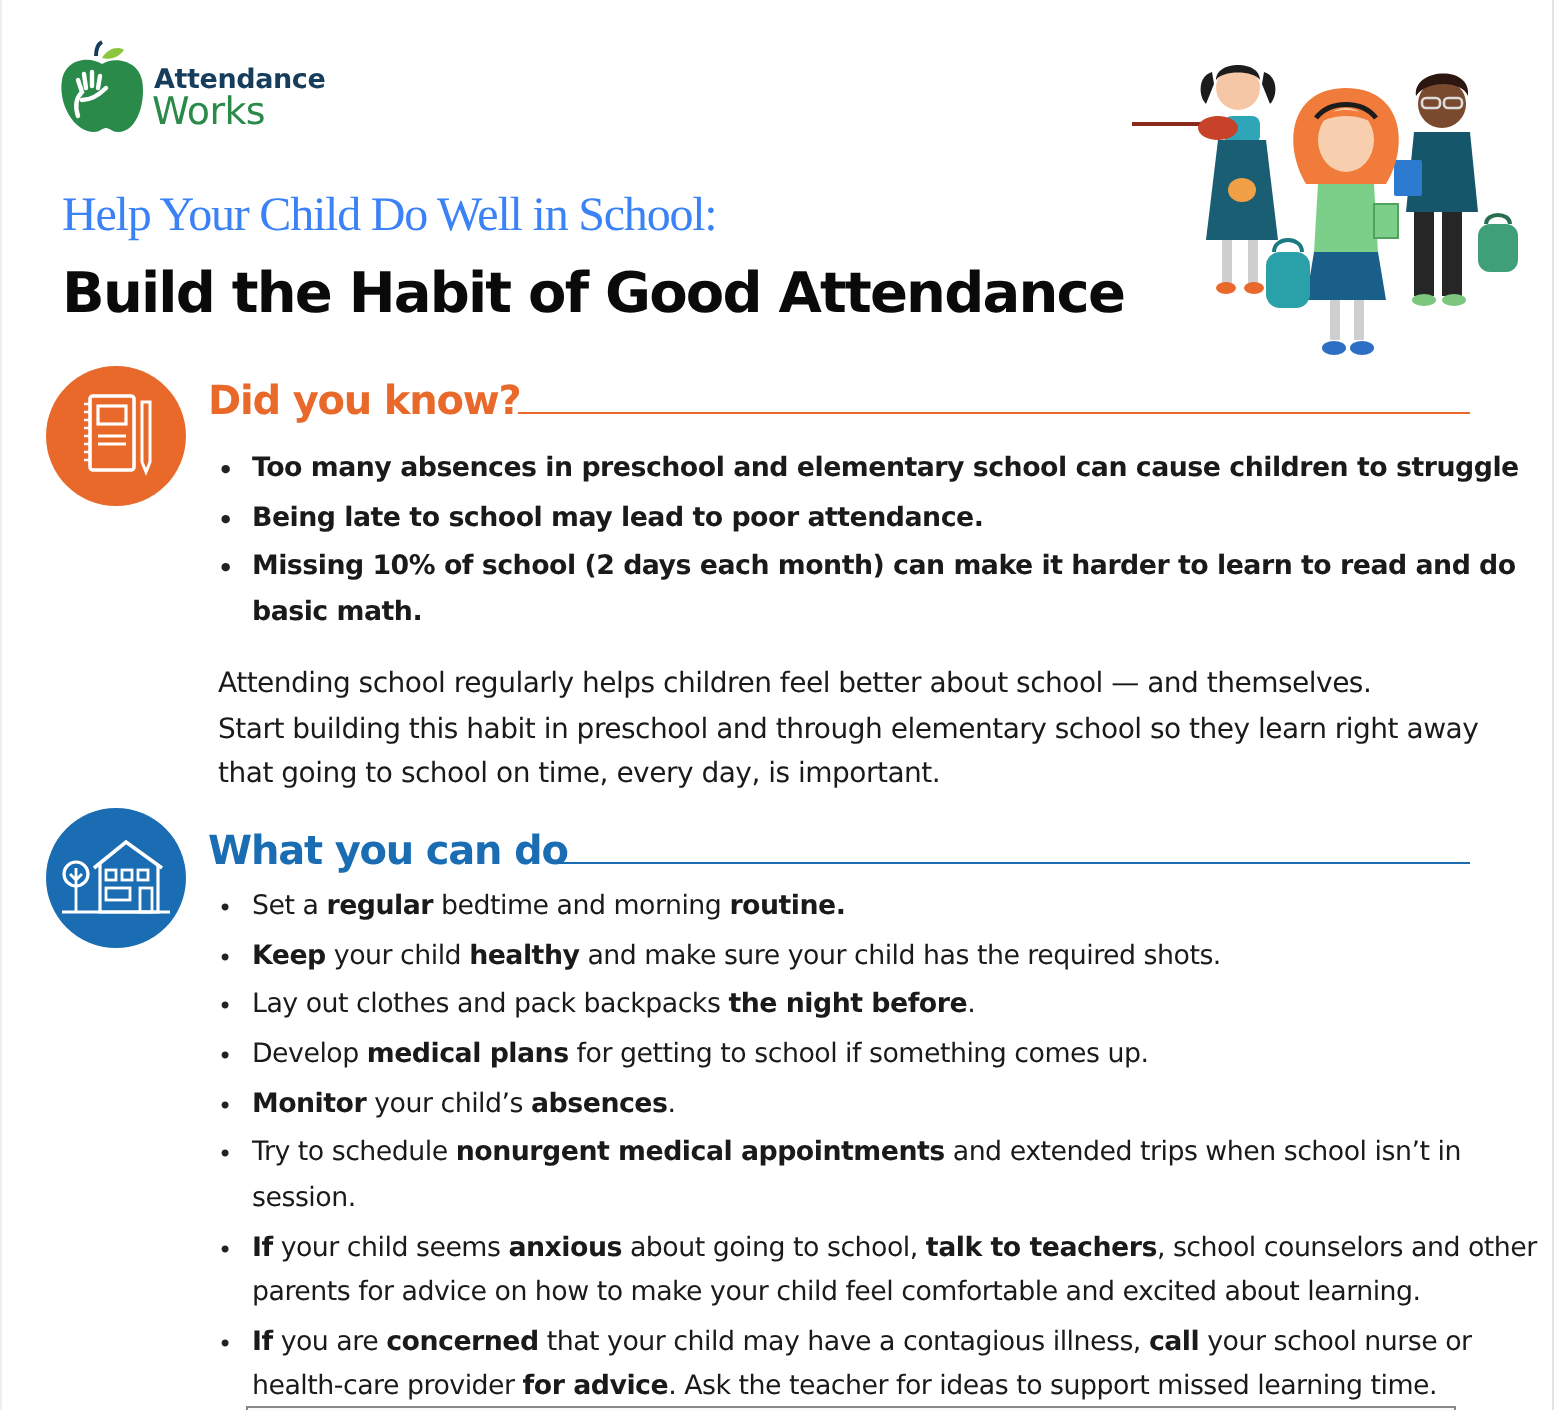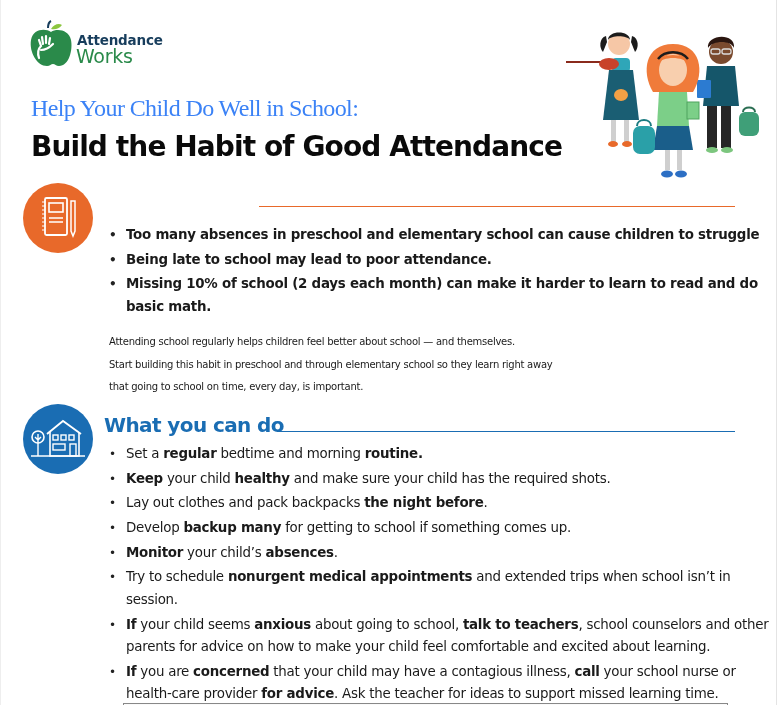--- a/index.html
+++ b/index.html
@@ -59,21 +59,21 @@
   ul.bullets li::before {
     content:"•"; position:absolute; left:0; top:0; font-size:12px; color:#222;
   }
   .know-list { left:108px; top:224px; width:660px; }
   .know-list li { font-weight:bold; margin-bottom:2px; }
   .do-list { left:108px; top:443px; width:660px; }
   .do-list li { margin-bottom:2.2px; }
   b { font-weight:bold; }
 
   .para {
-    position:absolute; left:108px; top:331px; width:640px; font-size:10px;
+    position:absolute; left:108px; top:331px; width:640px; font-size:14px;
     line-height:22.5px; color:#1a1a1a; letter-spacing:-0.25px;
   }
   .para div { white-space:nowrap; }
 
   .bottom-box {
     position:absolute; left:122px; top:703px; width:603px; height:6px;
     border:1px solid #888; border-bottom:none; background:#fafafa;
   }
 </style>
 </head>
@@ -147,20 +147,21 @@
 
   <div class="sec-icon icon-know">
     <svg width="70" height="70" viewBox="0 0 70 70">
       <rect x="22" y="15" width="22" height="37" rx="1.5" fill="none" stroke="#fff" stroke-width="1.8"></rect>
       <path d="M19 19 h3 M19 23 h3 M19 27 h3 M19 31 h3 M19 35 h3 M19 39 h3 M19 43 h3 M19 47 h3" stroke="#fff" stroke-width="1.2"></path>
       <rect x="26" y="20" width="14" height="9" fill="none" stroke="#fff" stroke-width="1.6"></rect>
       <path d="M26 35 h14 M26 39 h14" stroke="#fff" stroke-width="1.6"></path>
       <path d="M48 18 h4 v30 l-2 5 l-2 -5 Z" fill="none" stroke="#fff" stroke-width="1.5"></path>
     </svg>
   </div>
+  <div class="sec-head head-know">Did you know?</div>
   <div class="rule rule-know"></div>
 
   <ul class="bullets know-list">
     <li>
       <span>Too many absences in preschool and elementary school can cause children to struggle</span><br>
     </li>
     <li>Being late to school may lead to poor attendance.</li>
     <li>Missing 10% of school (2 days each month) can make it harder to learn to read and do basic math.</li>
   </ul>
 
@@ -184,21 +185,21 @@
       <path d="M8 52 H62" stroke="#fff" stroke-width="1.6"></path>
     </svg>
   </div>
   <div class="sec-head head-do">What you can do</div>
   <div class="rule rule-do"></div>
 
   <ul class="bullets do-list" id="do-list">
       <li><span>Set a </span><b>regular</b><span> bedtime and morning </span><b>routine.</b></li>
       <li><b>Keep</b><span> your child </span><b>healthy</b><span> and make sure your child has the required shots.</span></li>
       <li><span>Lay out clothes and pack backpacks </span><b>the night before</b><span>.</span></li>
-      <li><span>Develop </span><b>backup many</b><span> for getting to school if something comes up.</span></li>
+      <li><span>Develop </span><b>medical plans</b><span> for getting to school if something comes up.</span></li>
       <li><b>Monitor</b><span> your child’s </span><b>absences</b><span>.</span></li>
       <li><span>Try to schedule </span><b>nonurgent medical appointments</b><span> and extended trips when school isn’t in session.</span></li>
       <li><b>If</b><span> your child seems </span><b>anxious</b><span> about going to school, </span><b>talk to teachers</b><span>, school counselors and other</span><br><span>parents for advice on how to make your child feel comfortable and excited about learning.</span></li>
       <li><b>If</b><span> you are </span><b>concerned</b><span> that your child may have a contagious illness, </span><b>call</b><span> your school nurse or</span><br><span>health-care provider </span><b>for advice</b><span>. Ask the teacher for ideas to support missed learning time.</span></li>
     </ul>
 
   <div class="bottom-box"></div>
 </div>
 
 </body></html>

